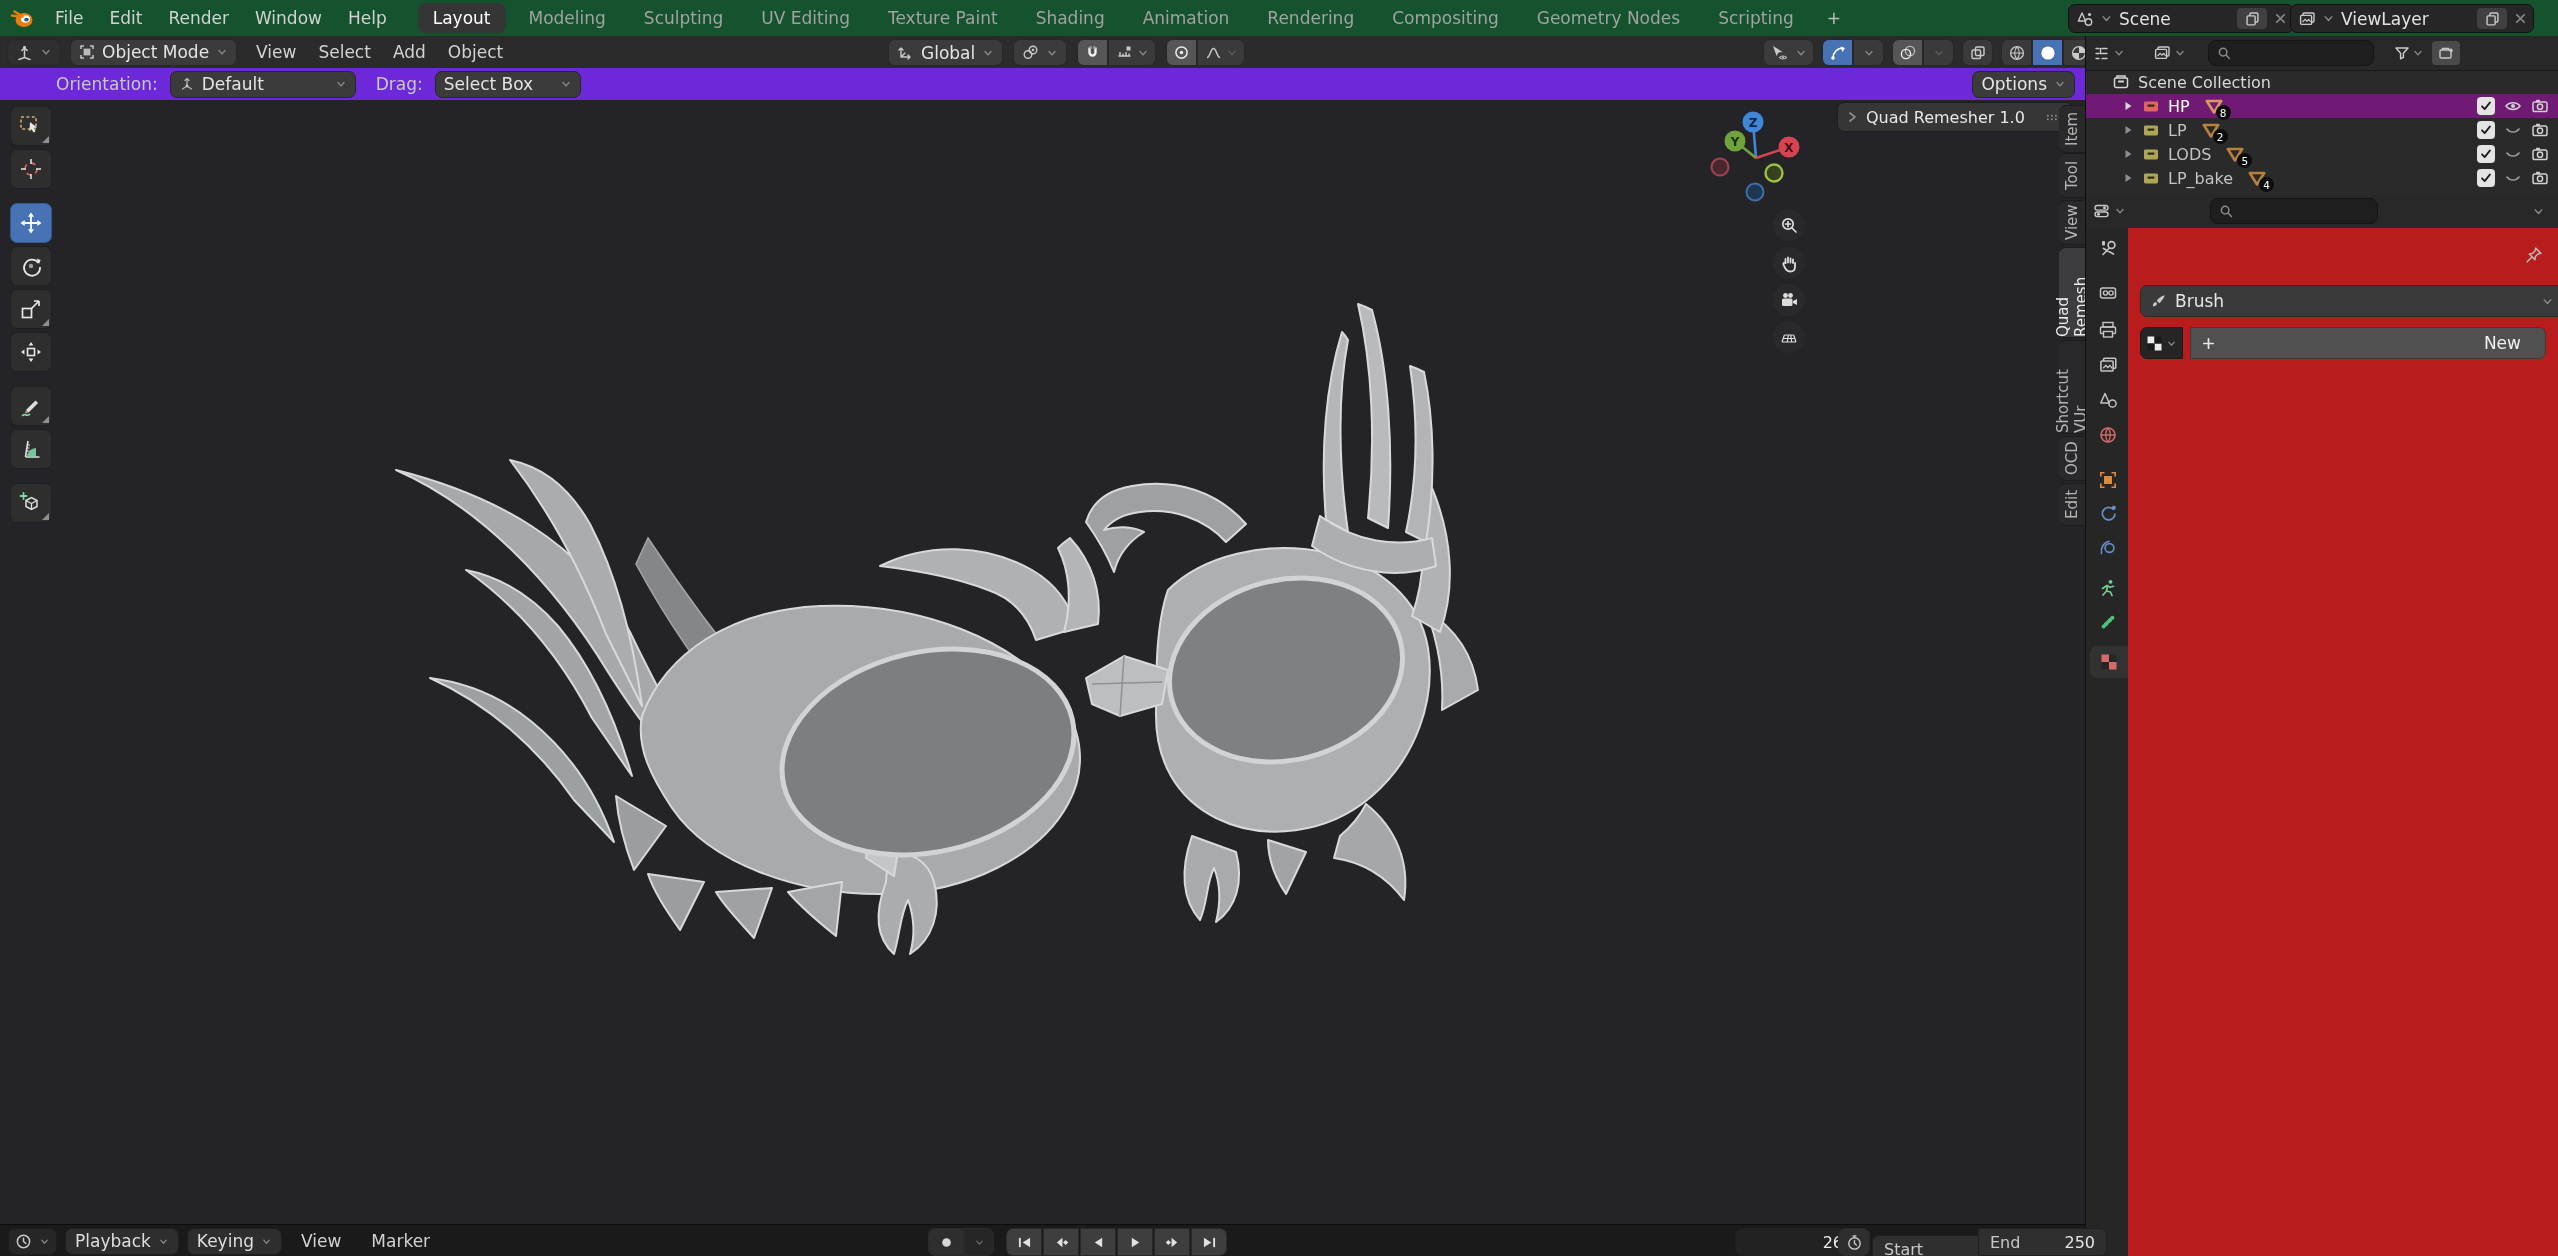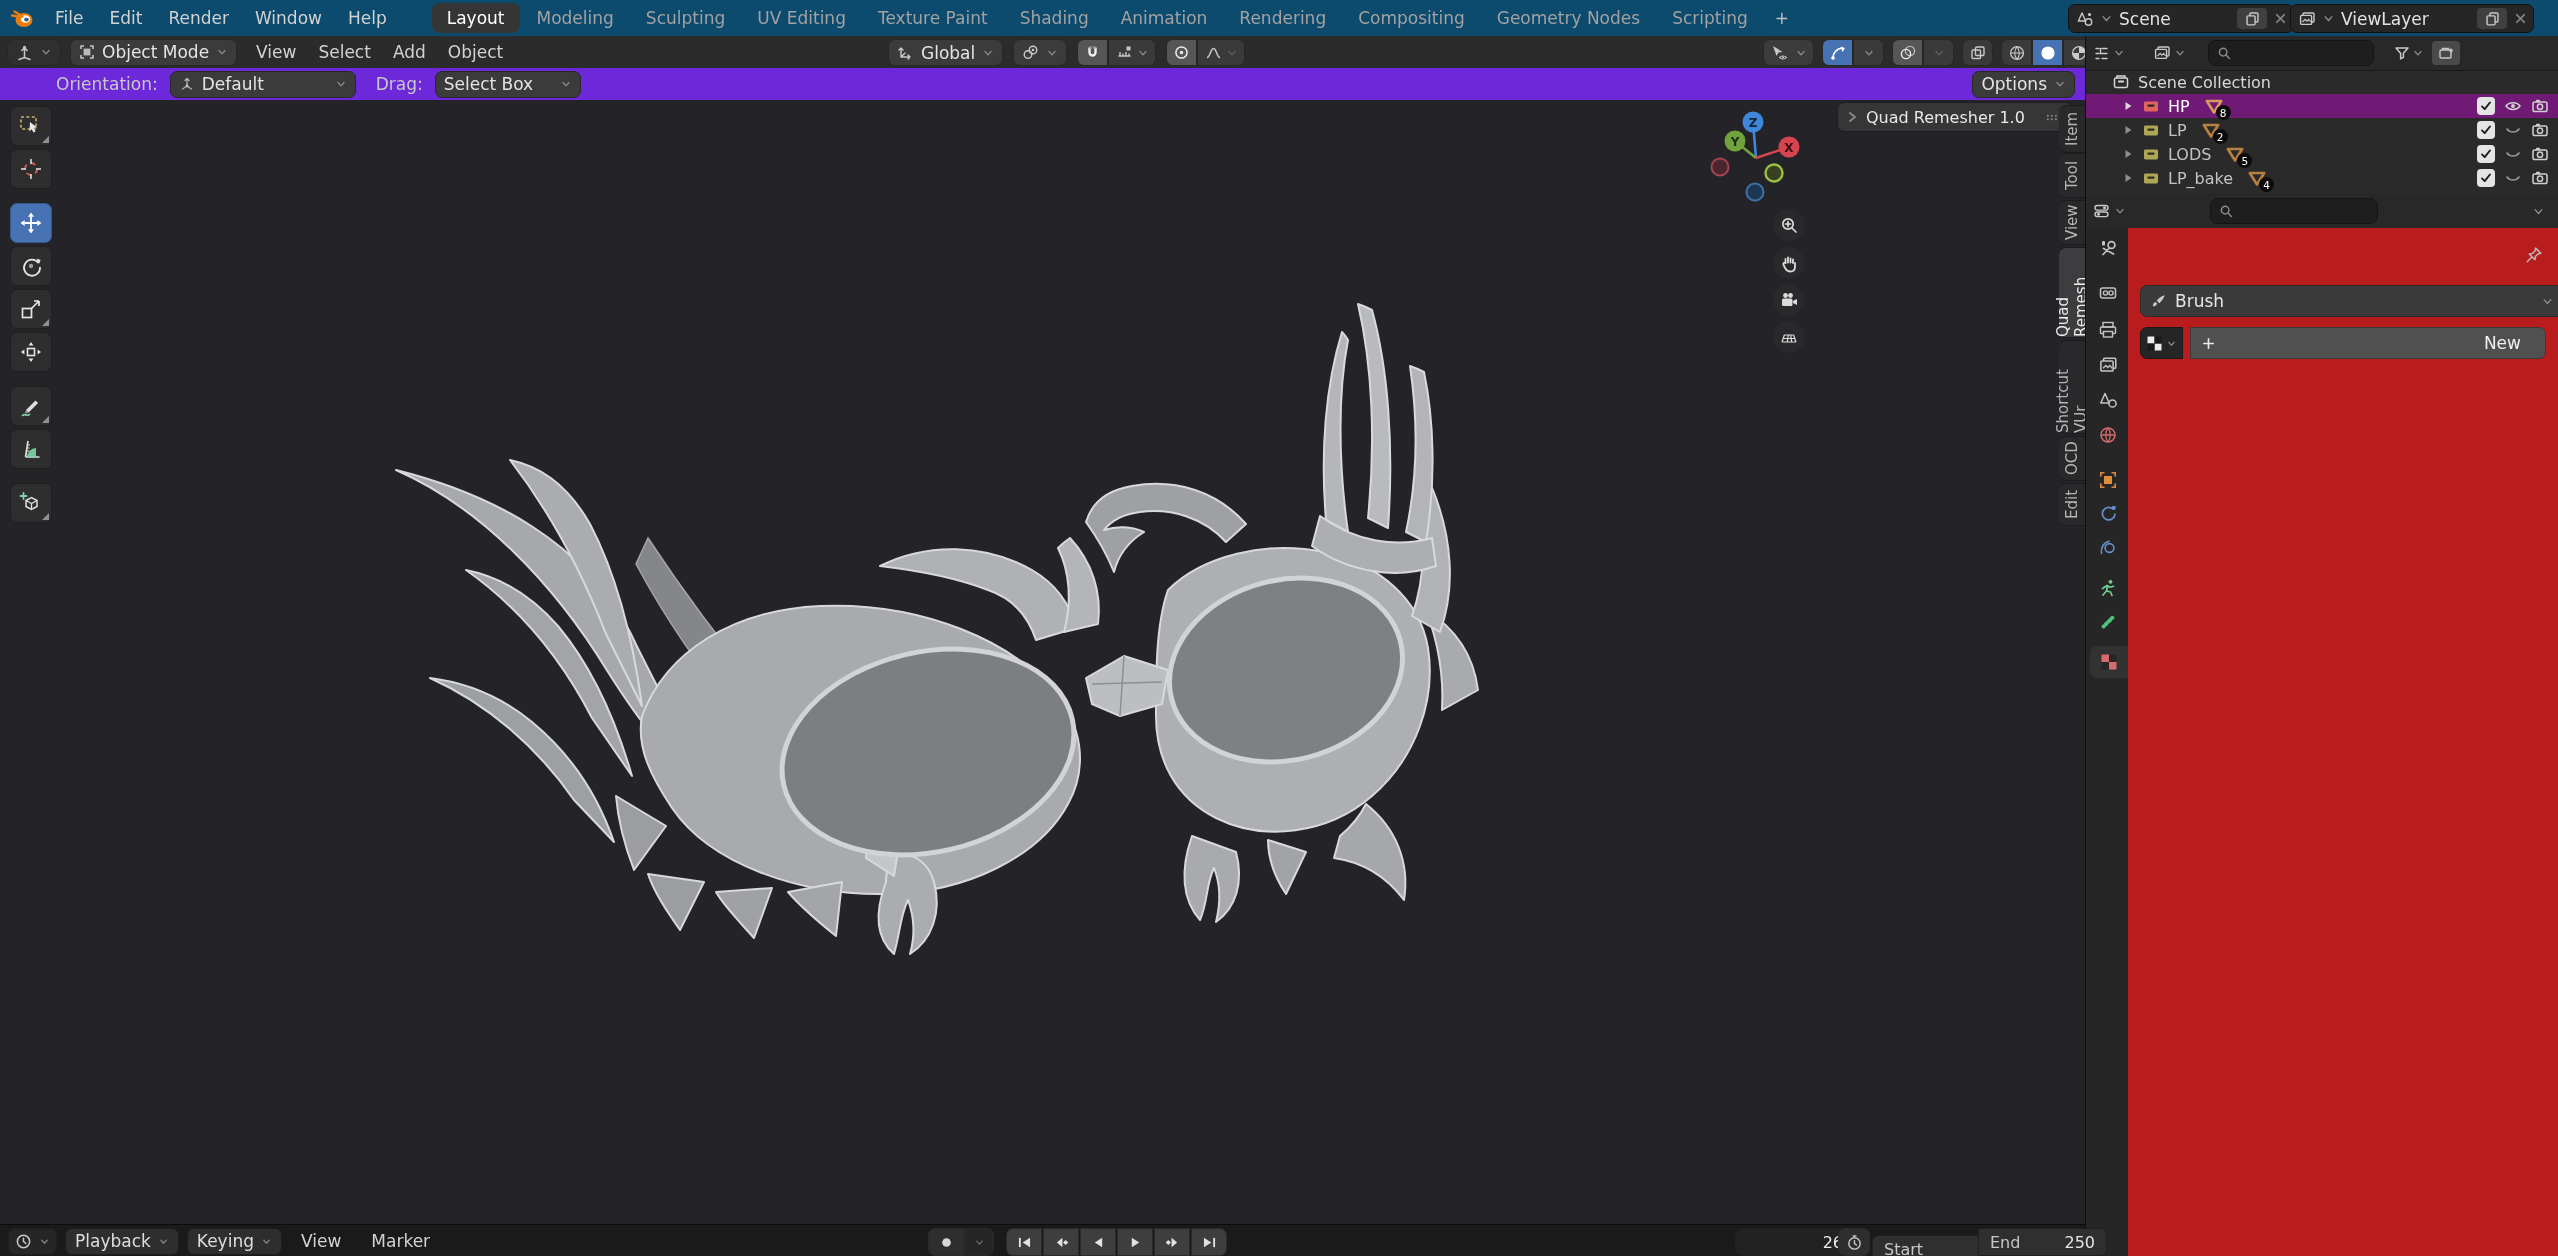--- a/index.html
+++ b/index.html
@@ -5,24 +5,24 @@
   html,body{margin:0;padding:0}
   body{width:2558px;height:1256px;position:relative;overflow:hidden;background:#1b1b1b;
        font-family:"DejaVu Sans",sans-serif;font-size:17px;color:#d6d6d6}
   .abs{position:absolute}
   .row{display:flex;align-items:center}
   svg{display:block;flex:none}
   .ic{color:#c9c9c9}
   .dim{color:#8a8a8a}
 
   
-  #topbar{position:absolute;left:0;top:0;width:2558px;height:36px;background:#0c4a6e;
+  #topbar{position:absolute;left:0;top:0;width:2558px;height:36px;background:#14532d;
           border-bottom:1px solid #0e0e0e;display:flex;align-items:center}
   .menu-item{padding:0 13px;height:36px;line-height:36px;color:#d2d2d2}
-  .ws-tabs{display:flex;align-items:center;margin-left:32px;gap:2px}
+  .ws-tabs{display:flex;align-items:center;margin-left:18px;gap:8px}
   .ws-tab{padding:5px 15px;border-radius:8px;color:#a2a2a2}
   .ws-tab.active{background:#353535;color:#fff}
   .ws-plus{padding:4px 10px;color:#bdbdbd}
   .id-grp{position:absolute;top:4px;height:27px;display:flex;align-items:center;gap:6px;
           background:#262626;border:1px solid #121212;border-radius:7px;padding:0 5px 0 7px}
   .id-grp .val{flex:1;color:#e3e3e3}
   .mini-btn{width:30px;height:21px;background:#404040;border-radius:4px;display:flex;align-items:center;justify-content:center}
 
   
   #vp-header{position:absolute;left:0;top:36px;width:2085px;height:32px;background:#2b2b2b;

